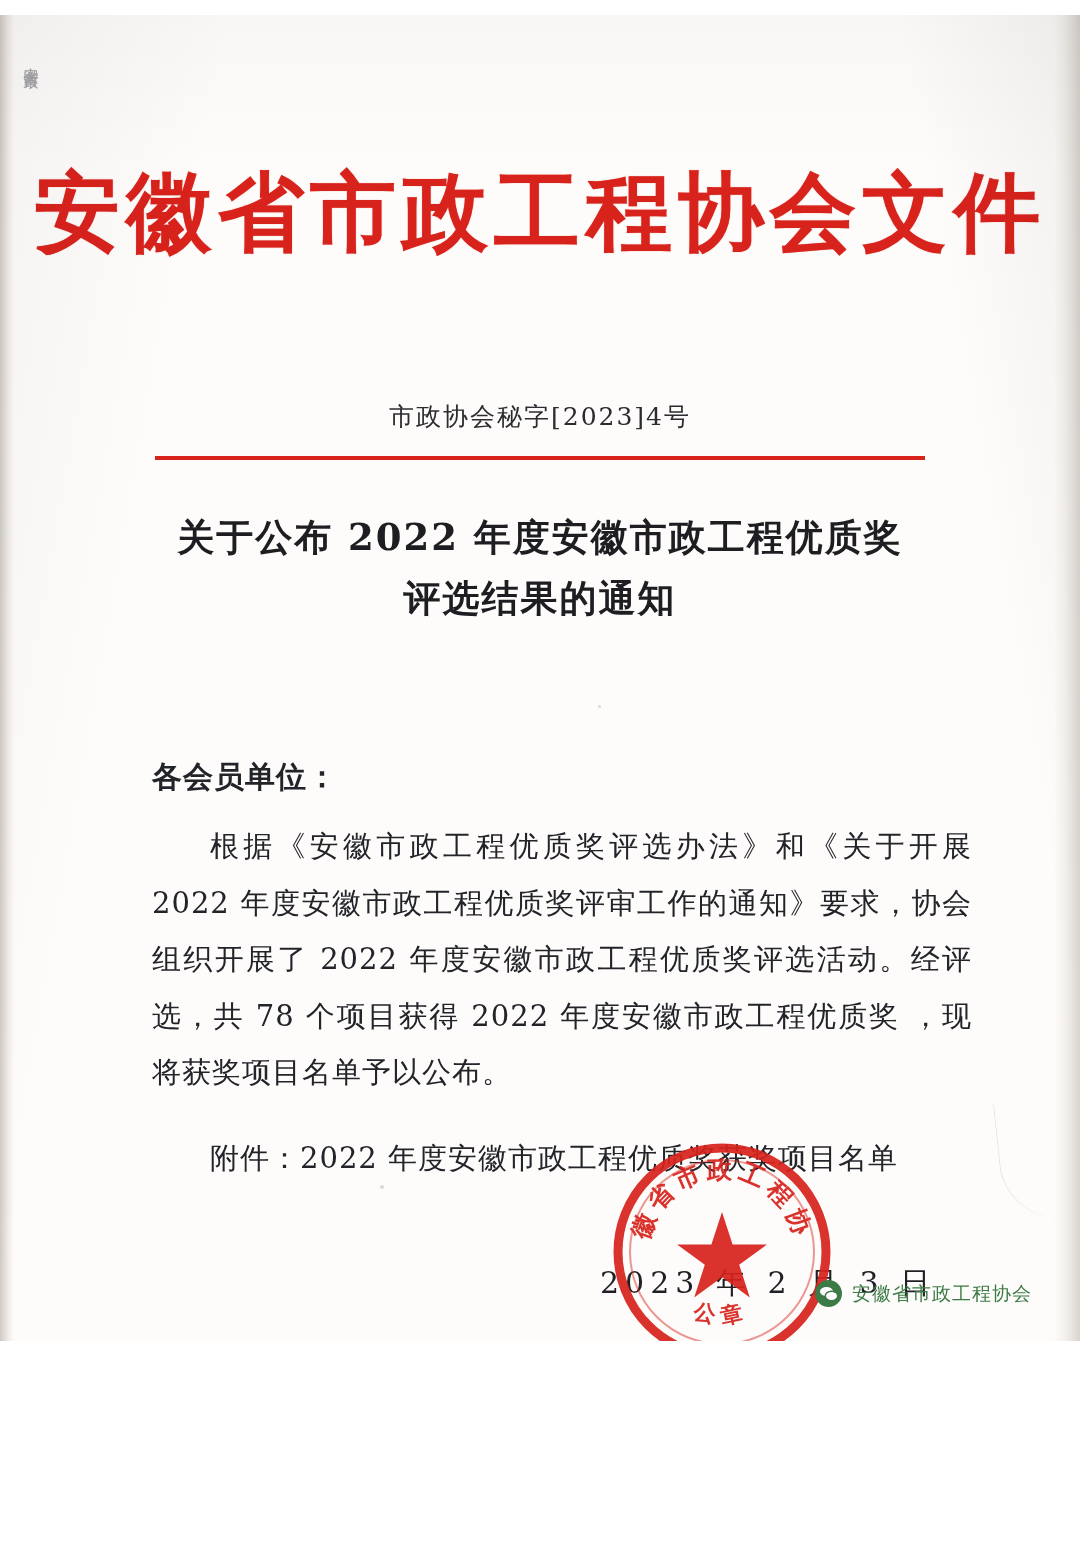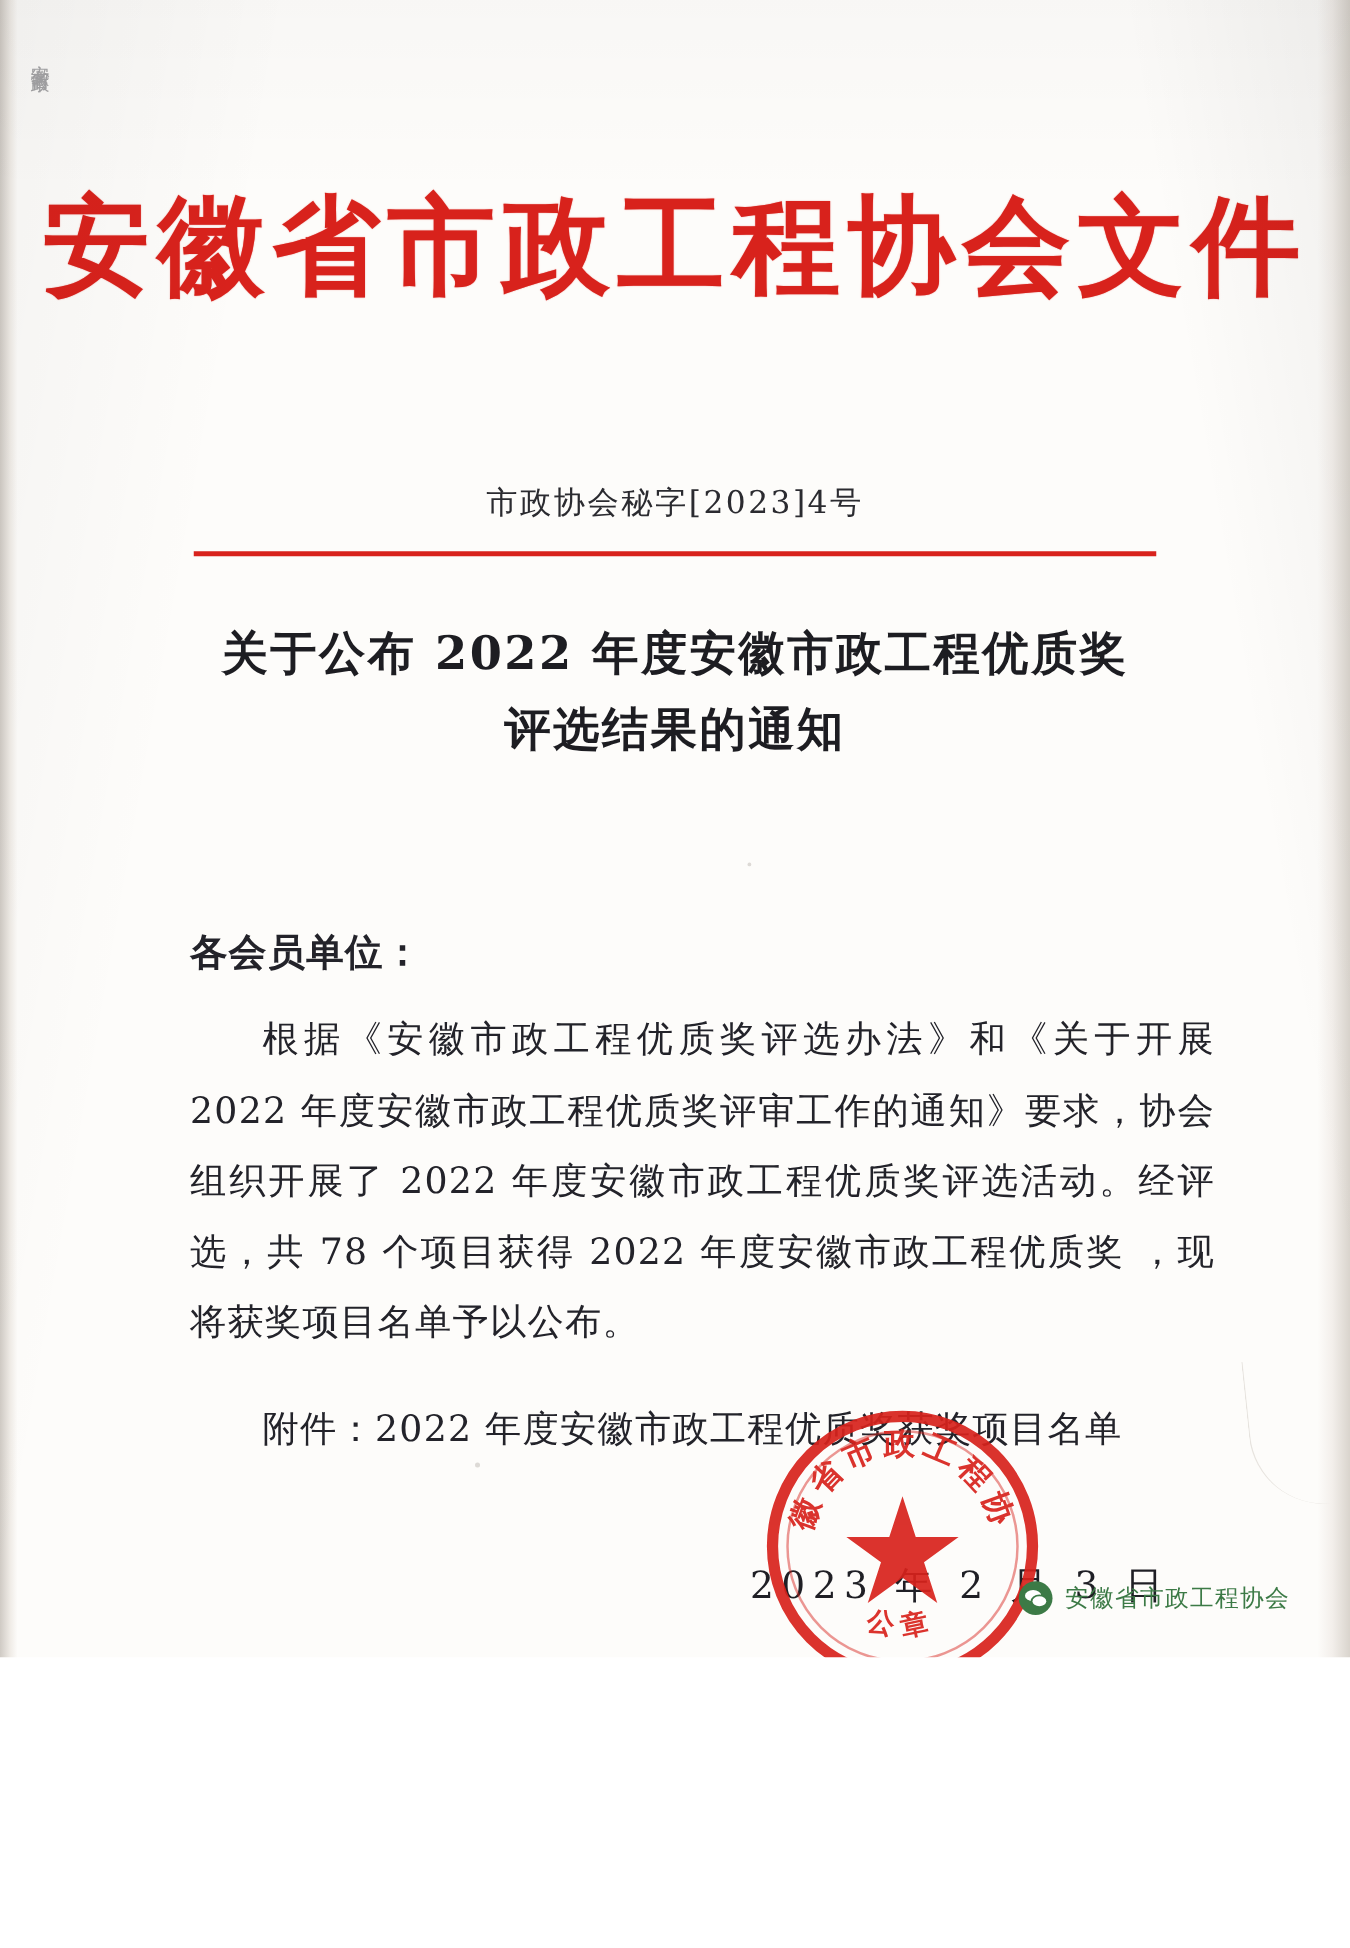--- a/index.html
+++ b/index.html
@@ -7,21 +7,21 @@
     padding: 0;
     background: #ffffff;
   }
   body {
     font-family: "Liberation Serif", serif;
   }
   .page {
     position: relative;
     width: 1080px;
     height: 1326px;
-    margin: 0 auto;
+    margin: 15px auto;
     background: #fdfcfa;
     overflow: hidden;
   }
   
   .page::before {
     content: "";
     position: absolute;
     inset: 0;
     background:
       linear-gradient(100deg, rgba(0,0,0,0.035) 0%, rgba(0,0,0,0) 18%),

